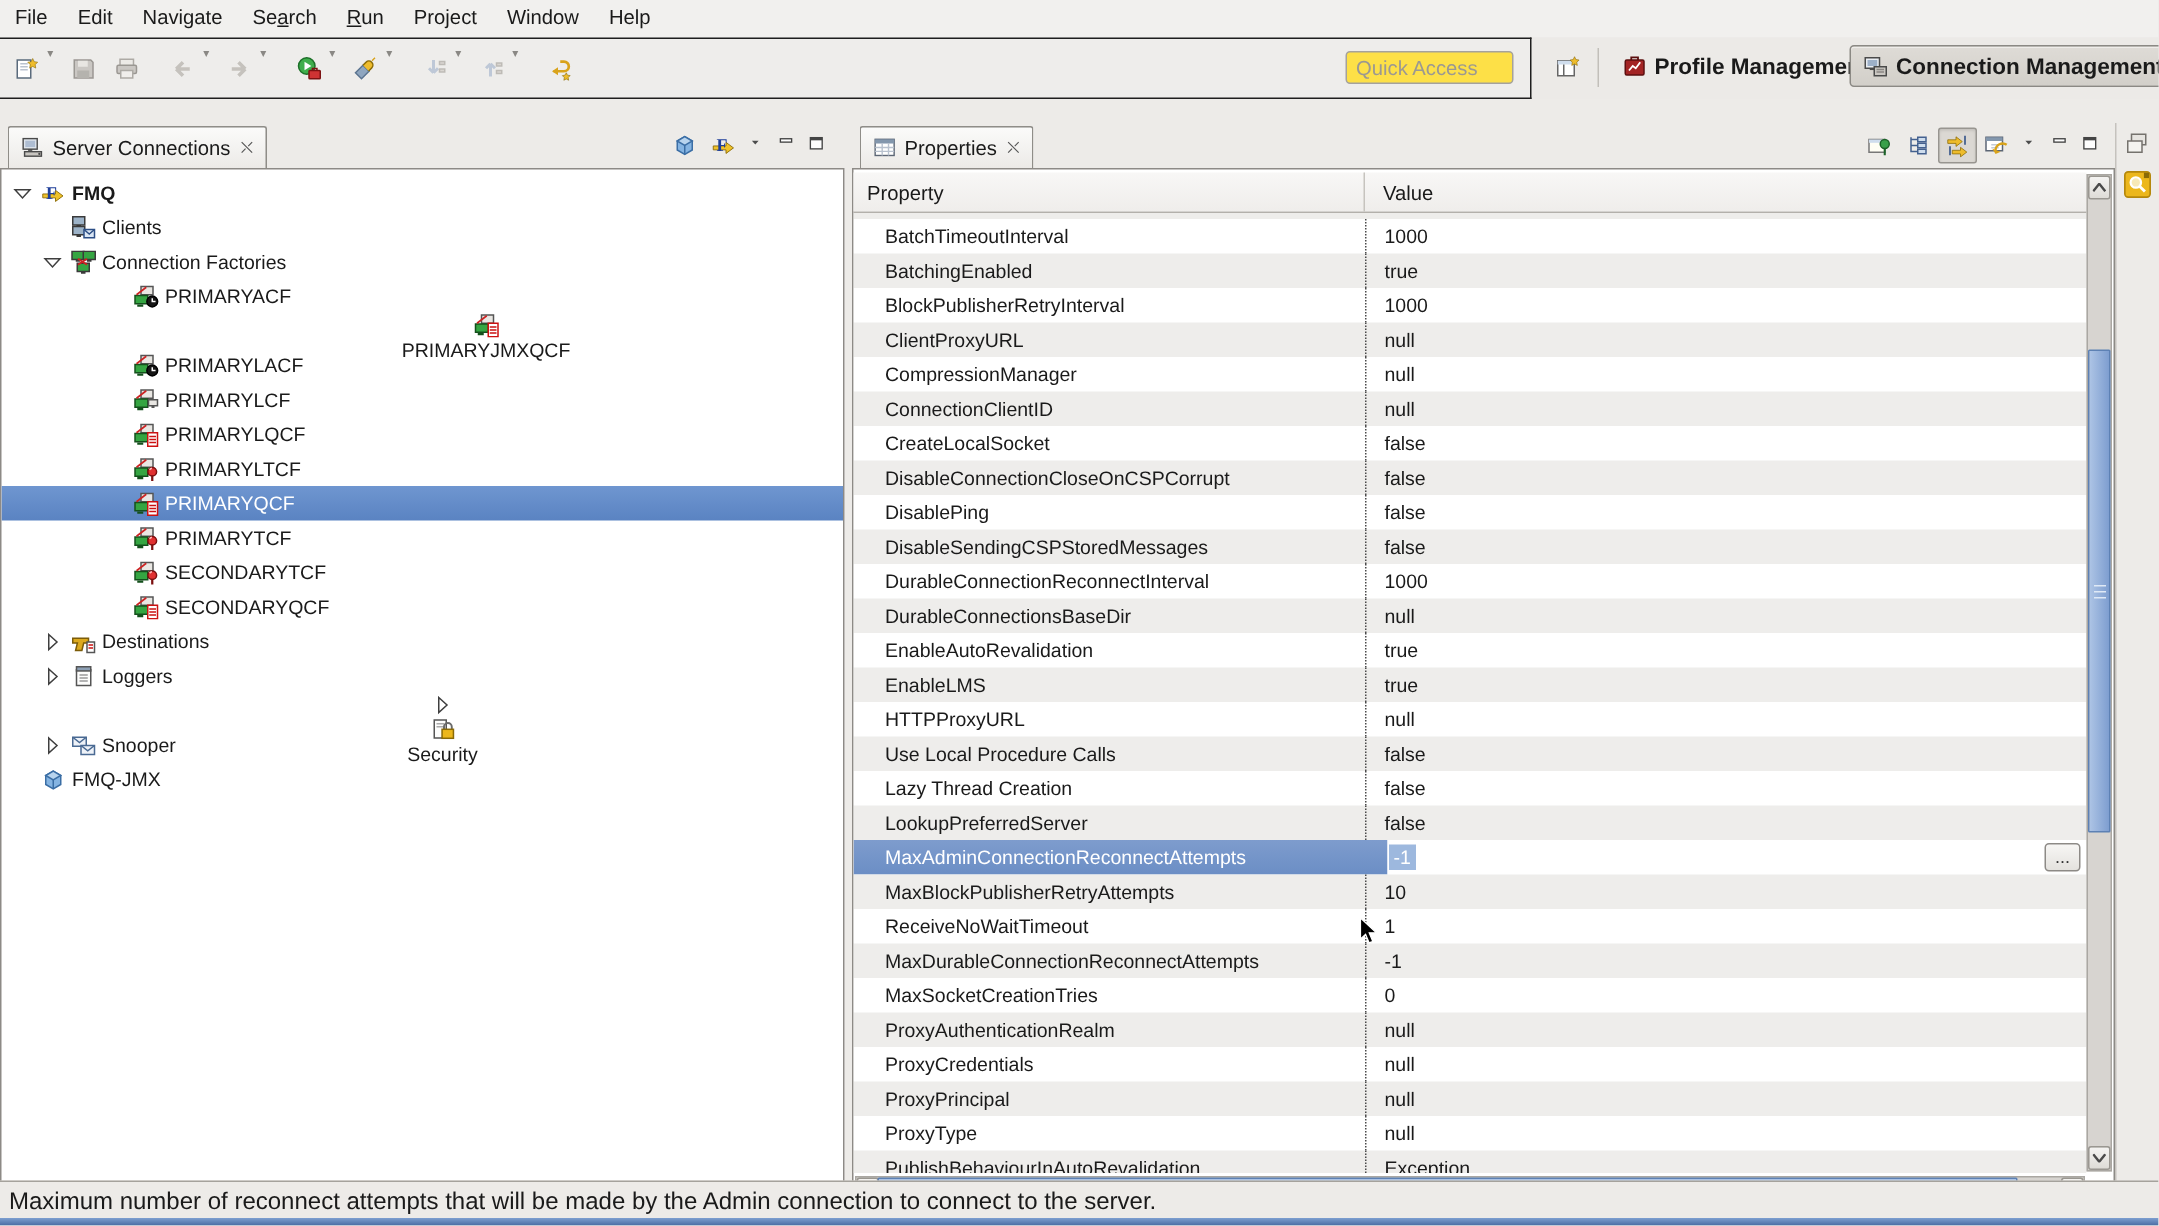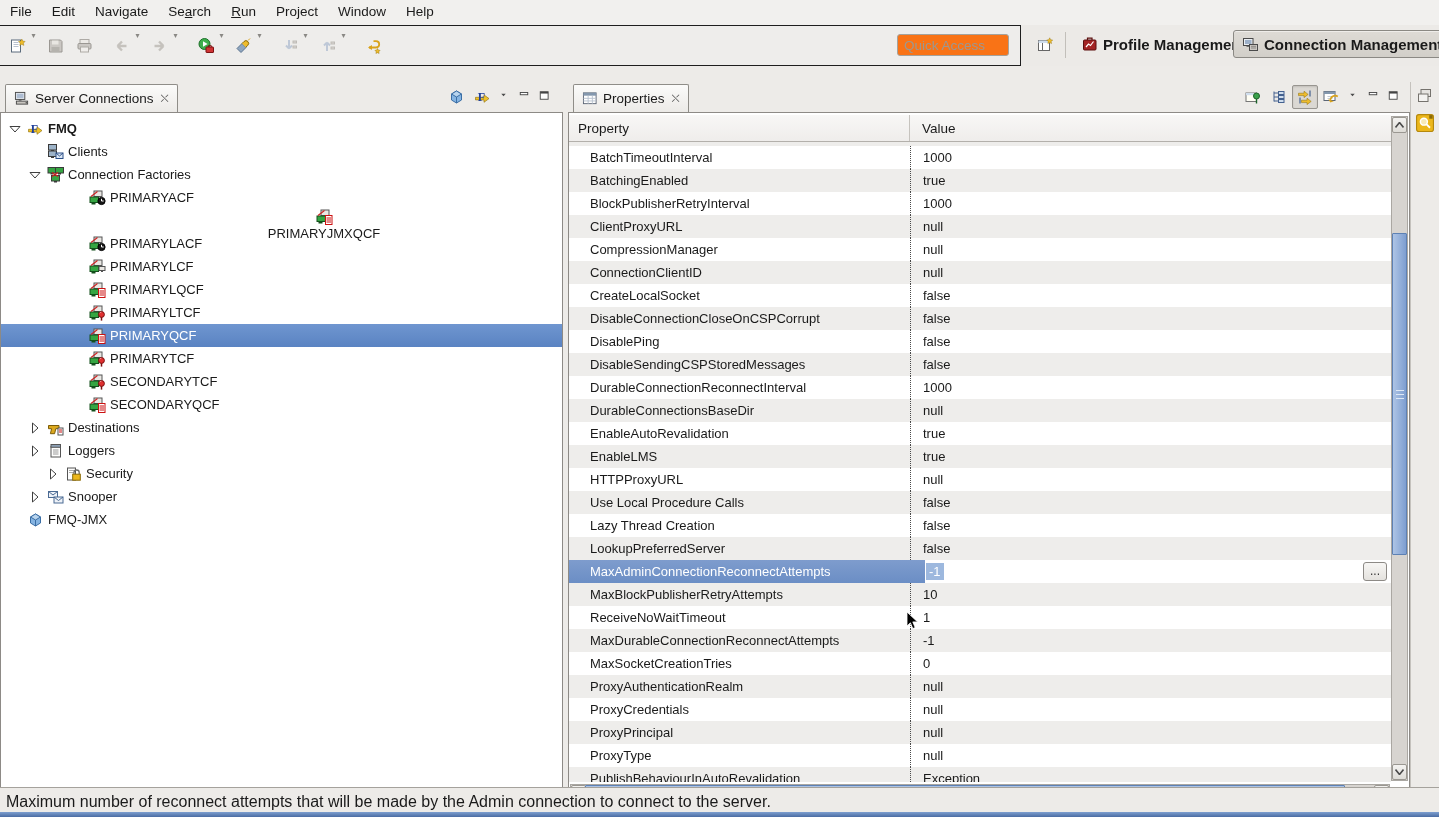--- a/index.html
+++ b/index.html
@@ -18,21 +18,21 @@
   #toolbar-row{position:absolute;left:0;top:25px;width:1439px;height:41px;background:#eceae7;}
   #coolbar{position:absolute;left:0;top:0;width:1021px;height:41px;box-sizing:border-box;
            border:1px solid #1e1e1e;border-left:none;background:#eeedeb;}
   .tbtn{position:relative;display:inline-flex;align-items:center;height:26px;margin-top:6px;
         padding:0 2px;vertical-align:top;border:1px solid transparent;border-radius:2px;}
   .tbtn .ticon{width:17px;height:17px;}
   .tbtn.disabled{opacity:.95;}
   .tchev{width:9px;height:17px;display:inline-flex;align-items:center;justify-content:center;color:#8a8884;font-size:8px;}
   #toolbuttons{position:absolute;left:6px;top:0;white-space:nowrap;}
   #quick-access{position:absolute;left:897px;top:8px;width:112px;height:22px;box-sizing:border-box;
-        border:1px solid #a5a29c;border-radius:3px;background:#f97316;padding:0 6px;font-size:13.5px;
+        border:1px solid #a5a29c;border-radius:3px;background:#fde047;padding:0 6px;font-size:13.5px;
         font-family:"Liberation Sans","DejaVu Sans",sans-serif;color:#222;}
   #quick-access::placeholder{color:#9b9892;}
   #persp-area{position:absolute;left:1021px;top:0;width:418px;height:41px;}
   #open-persp{position:absolute;left:12px;top:8px;width:24px;height:24px;display:flex;align-items:center;justify-content:center;}
   #persp-sep{position:absolute;left:44px;top:7px;width:1px;height:26px;background:#c2bfba;}
   .persp-item{position:absolute;top:5px;height:28px;display:flex;align-items:center;gap:5px;
               padding:0 8px;font-size:15px;white-space:nowrap;box-sizing:border-box;font-weight:bold;}
   .persp-item.active{border:1px solid #8b8984;border-radius:3px;
               background:linear-gradient(#dedbd6,#d2cfc9);box-shadow:inset 0 1px 0 #efedea;}
 
@@ -500,21 +500,21 @@
               </span>
               <span class="nicon">
                 <svg width="17" height="16" viewBox="0 0 16 16">
                   <rect x="3.5" y="3.5" width="9.5" height="10.5" fill="#fdfdfc" stroke="#555"></rect>
                   <rect x="3.5" y="1.5" width="9.5" height="2.8" fill="#8da0b5" stroke="#555"></rect>
                   <path d="M5.5 7 h5.5 M5.5 9 h5.5 M5.5 11 h5.5" stroke="#9a9a9a"></path>
                 </svg>
               </span>
               <span class="tlabel">Loggers</span>
             </div>
-            <div class="trow" style="padding-left: 44px;">
+            <div class="trow" style="padding-left: 26px; flex-direction: column;">
               <span class="exp">
                 <svg width="16" height="16" viewBox="0 0 16 16">
                   <path d="M5.5 3 L11 8 L5.5 13 z" fill="#fff" stroke="#3f3f3f"></path>
                 </svg>
               </span>
               <span class="nicon">
                 <svg width="17" height="16" viewBox="0 0 16 16">
                   <rect x="2" y="2" width="8" height="12" fill="#fdfdfc" stroke="#555"></rect>
                   <path d="M3.5 4.5 h5 M3.5 6.5 h5" stroke="#aaa"></path>
                   <path d="M8.5 8.2 v-1.6 a2.6 2.6 0 0 1 5.2 0 V8.2" fill="none" stroke="#6b6b6b" stroke-width="1.3"></path>

